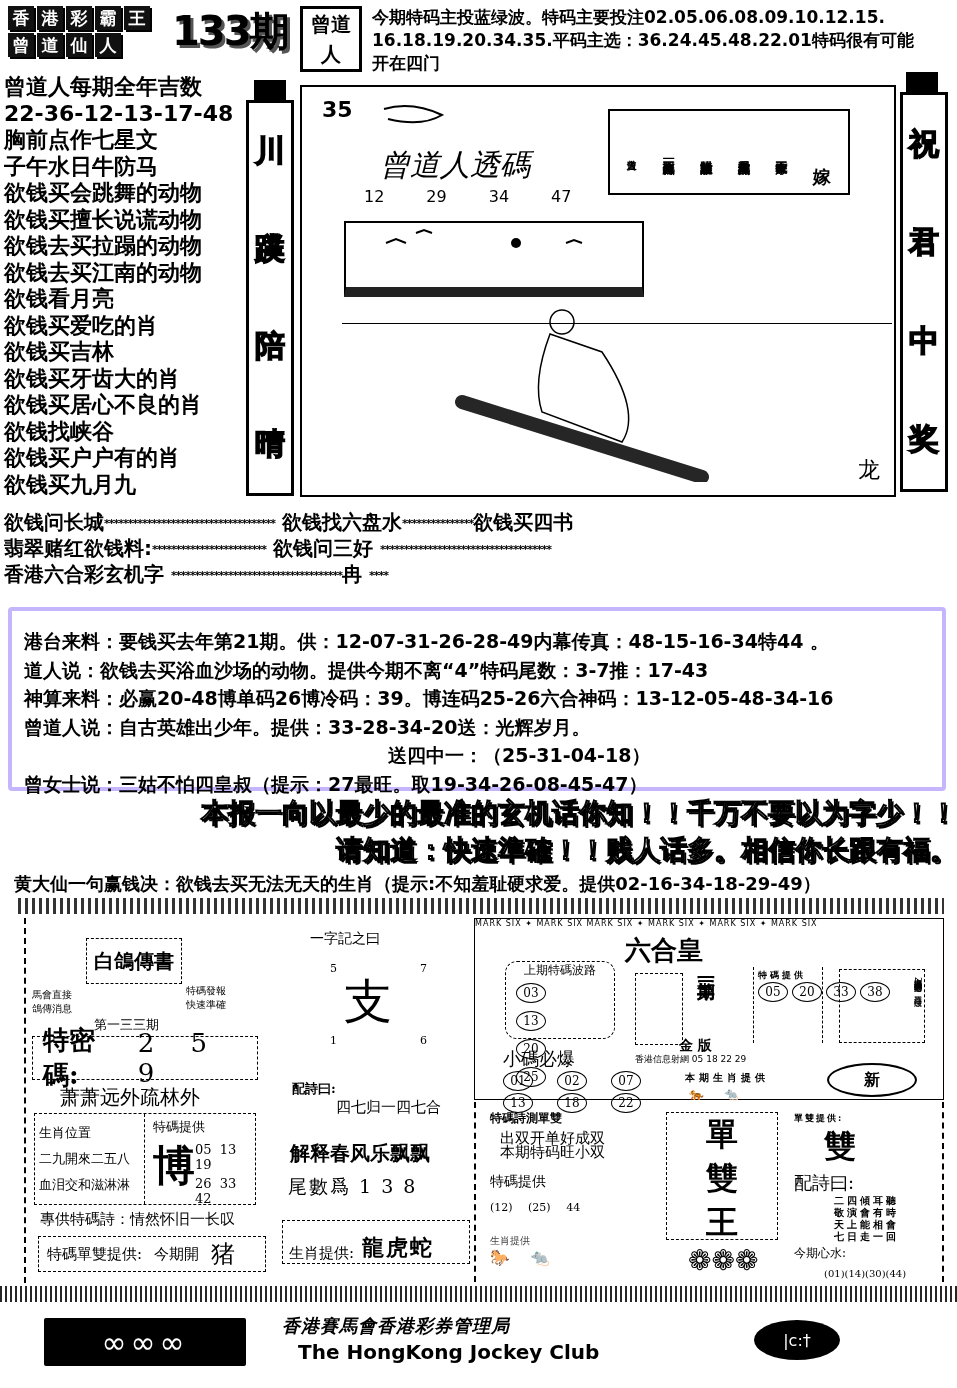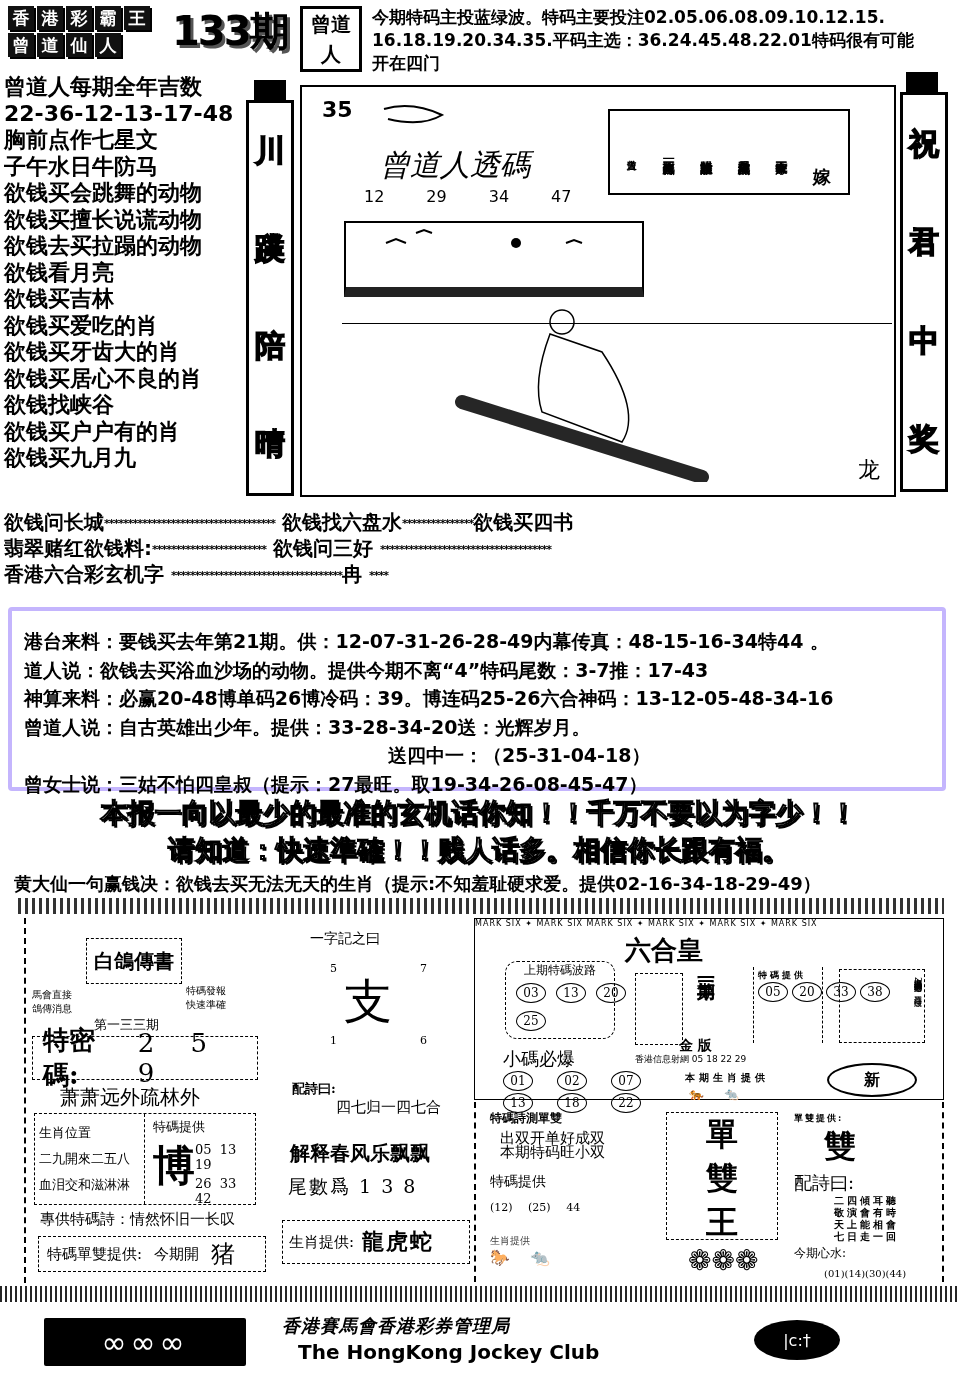--- a/index.html
+++ b/index.html
@@ -24,21 +24,21 @@
 .poem{position:absolute;left:306px;top:22px;width:242px;height:86px;border:2px solid #000;display:flex;flex-direction:row-reverse;justify-content:space-around;align-items:center;padding:4px}
 .poem .col{writing-mode:vertical-rl;font-size:12px;font-weight:bold;line-height:1.1}
 .poem .big{font-size:18px}
 .room{position:absolute;left:42px;top:134px;width:300px;height:76px;border:2px solid #000;border-bottom:10px solid #222}
 .figure{position:absolute;left:140px;top:215px;width:300px;height:180px}
 .floor{position:absolute;left:40px;top:236px;width:550px;height:1px;background:#000}
 .dragon{position:absolute;right:14px;bottom:10px;font-size:22px}
 .stars{left:4px;top:510px;font-size:20px;line-height:25px;font-weight:600;white-space:nowrap}
 .star{font-size:11px;letter-spacing:-1px;vertical-align:middle}
 .infobox{left:8px;top:607px;width:938px;height:184px;border:4px solid #c4b5fd;border-radius:4px;padding:16px 12px;font-size:19px;line-height:28.5px;font-weight:600;white-space:nowrap}
-.slogan{left:0;top:794px;width:957px;text-align:center;font-size:27px;font-weight:bold;font-family:"DejaVu Serif",serif;line-height:37px;-webkit-text-stroke:1px #000;color:#fff;text-shadow:2px 2px 0 #000}
+.slogan{left:0;top:794px;width:957px;text-align:right;font-size:27px;font-weight:bold;font-family:"DejaVu Serif",serif;line-height:37px;-webkit-text-stroke:1px #000;color:#fff;text-shadow:2px 2px 0 #000}
 .xian{left:14px;top:872px;font-size:18px;font-weight:600;white-space:nowrap}
 .border-top{left:18px;top:898px;width:926px;height:16px;background:repeating-linear-gradient(90deg,#000 0 3px,#fff 3px 7px);opacity:.8}
 .p1{left:24px;top:918px;width:250px;height:365px;border-left:2px dashed #000}
 .p1 .t{position:absolute;left:60px;top:20px;width:96px;height:46px;border:1px dashed #000;font-size:20px;font-family:"DejaVu Serif",serif;display:flex;align-items:center;justify-content:center;font-weight:bold}
 .p1 .sm{position:absolute;font-size:10px;font-family:"DejaVu Serif",serif}
 .p1 .iss{position:absolute;left:68px;top:98px;font-size:13px;font-family:"DejaVu Serif",serif}
 .p1 .te{position:absolute;left:6px;top:118px;width:226px;height:44px;border:1px dashed #000;font-size:26px;font-weight:bold;display:flex;align-items:center;padding-left:10px;font-family:"DejaVu Serif",serif}
 .p1 .te span.v{margin-left:18px;letter-spacing:14px;font-weight:normal}
 .p1 .poem1{position:absolute;left:34px;top:166px;font-size:20px;font-family:"DejaVu Serif",serif}
 .p1 .grid{position:absolute;left:8px;top:195px;width:222px;height:92px;border:1px dashed #000;display:flex}
@@ -49,29 +49,29 @@
 .p1 .gift{position:absolute;left:14px;top:292px;font-size:15px;font-family:"DejaVu Serif",serif}
 .p1 .dan{position:absolute;left:12px;top:318px;width:228px;height:36px;border:1px dashed #000;font-size:15px;font-family:"DejaVu Serif",serif;display:flex;align-items:center;padding-left:8px;gap:12px}
 .p2{left:280px;top:918px;width:190px;height:365px}
 .p2 .hd{position:absolute;left:30px;top:12px;font-size:14px;font-family:"DejaVu Serif",serif}
 .p2 .ch{position:absolute;left:64px;top:52px;font-size:48px;font-family:"DejaVu Serif",serif}
 .p2 .n{position:absolute;font-size:11px;font-family:"DejaVu Serif",serif}
 .p2 .pl{position:absolute;left:12px;top:162px;font-size:13px;font-family:"DejaVu Serif",serif;font-weight:bold}
 .p2 .pv{position:absolute;left:56px;top:180px;font-size:15px;font-family:"DejaVu Serif",serif}
 .p2 .jx{position:absolute;left:10px;top:222px;font-size:20px;font-weight:bold}
 .p2 .ws{position:absolute;left:8px;top:256px;font-size:19px;font-family:"DejaVu Serif",serif;letter-spacing:2px}
-.p2 .sx{position:absolute;left:2px;top:302px;width:188px;height:44px;border:1px dashed #000;display:flex;align-items:center;gap:8px;padding-left:6px;font-family:"DejaVu Serif",serif;font-size:15px}
+.p2 .sx{position:absolute;left:2px;top:302px;width:188px;height:44px;border:1px dashed #000;display:flex;align-items:flex-end;gap:8px;padding-left:6px;font-family:"DejaVu Serif",serif;font-size:15px}
 .p2 .sx b{font-size:22px;letter-spacing:2px}
 .p3{left:474px;top:918px;width:470px;height:182px;border:1px solid #000}
 .mark{position:absolute;left:0;top:0;width:100%;font-size:8px;letter-spacing:1px;white-space:nowrap;overflow:hidden}
 .p3 .logo{position:absolute;left:150px;top:14px;font-size:26px;font-weight:bold;font-family:Liberation Sans, sans-serif}
 .p3 .wave{position:absolute;left:30px;top:42px;width:110px;height:78px;border:1px dashed #000;border-radius:12px}
 .p3 .wave .h{font-size:12px;text-align:center;font-family:"DejaVu Serif",serif}
 .ball{display:inline-flex;width:30px;height:20px;border:1px solid #000;border-radius:50%;align-items:center;justify-content:center;font-size:12px;font-family:"DejaVu Serif",serif}
-.p3 .wave .bs{display:grid;grid-template-columns:1fr 1fr 1fr;gap:8px 10px;padding:4px 10px}
+.p3 .wave .bs{display:grid;grid-template-columns:1fr;gap:8px 10px;padding:4px 10px}
 .p3 .vbox{position:absolute;left:160px;top:54px;width:48px;height:72px;border:1px dashed #000;font-size:7px;writing-mode:vertical-rl;padding:2px}
 .p3 .qi{position:absolute;left:222px;top:48px;font-size:18px;font-weight:bold;writing-mode:vertical-rl;font-family:"DejaVu Serif",serif;line-height:1}
 .p3 .jin{position:absolute;left:204px;top:118px;font-size:14px;font-family:"DejaVu Serif",serif;font-weight:bold}
 .p3 .tm{position:absolute;left:278px;top:48px;width:70px;height:76px;border-left:1px dashed #000;border-right:1px dashed #000;padding:2px 4px}
 .p3 .tm .h{font-size:9px;font-weight:bold;letter-spacing:3px}
 .p3 .tm .bs{display:grid;grid-template-columns:1fr 1fr 1fr 1fr;gap:4px}
 .p3 .side{position:absolute;left:364px;top:50px;width:86px;height:74px;border:1px dashed #000;font-size:8px;writing-mode:vertical-rl;padding:2px;line-height:1.3}
 .p3 .xm{position:absolute;left:28px;top:128px;font-size:18px;font-family:"DejaVu Serif",serif}
 .p3 .xmr{position:absolute;left:160px;top:134px;font-size:9px}
 .p3 .xb{position:absolute;left:28px;top:152px;display:grid;grid-template-columns:repeat(3,52px);gap:2px}
@@ -131,23 +131,24 @@
 </div>
 
 <div class="abs leftcol">
   <div>曾道人每期全年吉数</div>
   <div>22-36-12-13-17-48</div>
   <div>胸前点作七星文</div>
   <div>子午水日牛防马</div>
   <div>欲钱买会跳舞的动物</div>
   <div>欲钱买擅长说谎动物</div>
   <div>欲钱去买拉蹋的动物</div>
+  <div>欲钱去买江南的动物</div>
   <div>欲钱看月亮</div>
+  <div>欲钱买爱吃的肖</div>
   <div>欲钱买吉林</div>
-  <div>欲钱买爱吃的肖</div>
   <div>欲钱买牙齿大的肖</div>
   <div>欲钱买居心不良的肖</div>
   <div>欲钱找峡谷</div>
   <div>欲钱买户户有的肖</div>
   <div>欲钱买九月九</div>
 </div>
 
 <div class="abs scroll-cap" style="left:254px;top:80px"></div>
 <div class="abs scroll scroll-l">
   <span class="ol">川</span>

